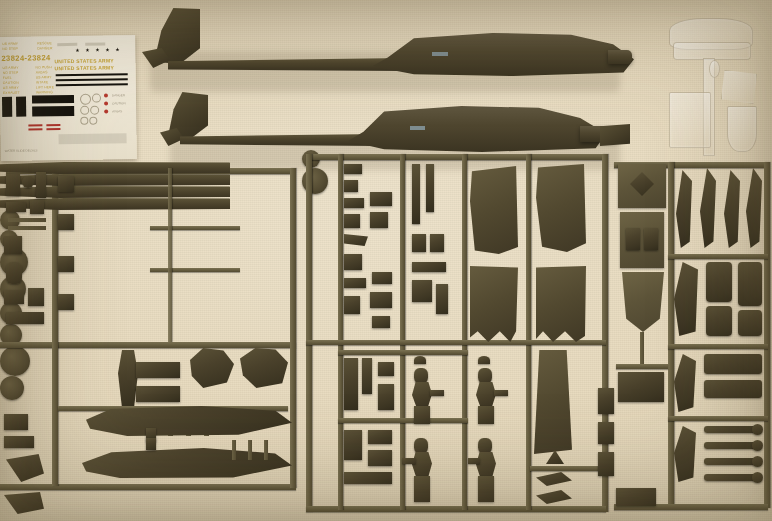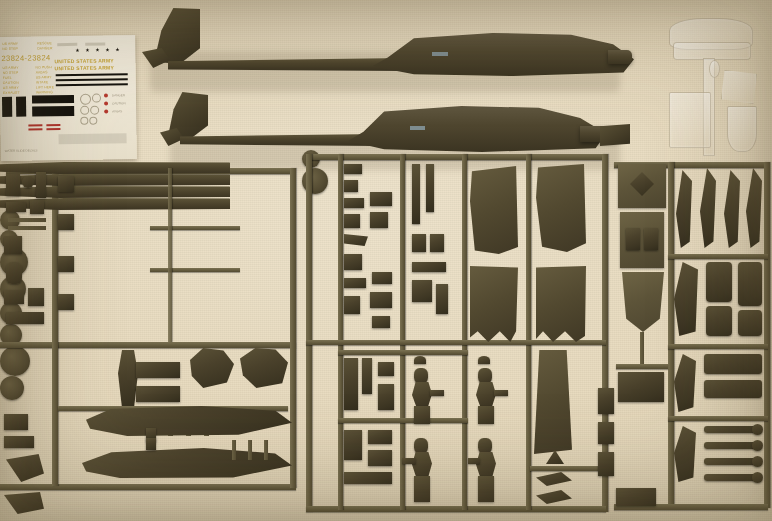--- a/index.html
+++ b/index.html
@@ -60,21 +60,21 @@
 
   
   #decal-sheet{
     left:0;top:36px;width:136px;height:124px;
     background:linear-gradient(170deg,#f4efe2 0%,#efe8d7 55%,#e6dec9 100%);
     box-shadow:0 2px 5px rgba(60,50,30,.35);
     transform:rotate(-0.8deg);
     overflow:hidden;
   }
   .dec-row{position:absolute;font-size:3.4px;line-height:4.2px;color:#c9a73c;letter-spacing:.1px;white-space:nowrap;}
-  .dec-serial{position:absolute;font-size:7.6px;font-weight:normal;color:#c6a335;letter-spacing:.4px;white-space:nowrap;text-align:right;}
+  .dec-serial{position:absolute;font-size:7.6px;font-weight:bold;color:#c6a335;letter-spacing:.4px;white-space:nowrap;text-align:right;}
   .dec-army{position:absolute;font-size:5px;font-weight:bold;color:#c7a436;letter-spacing:.25px;white-space:nowrap;}
   .dec-black{position:absolute;background:#14120d;}
   .dec-red{position:absolute;background:#b0342c;}
   .dec-star{position:absolute;color:#1a1710;font-size:5px;line-height:5px;}
   .dec-circ{position:absolute;border:.7px solid #a9a089;border-radius:50%;}
   .dec-dotr{position:absolute;background:#b5392e;border-radius:50%;}
   .dec-grey{position:absolute;background:#b9b2a0;}
   .dec-tiny{position:absolute;font-size:3px;color:#9a917c;white-space:nowrap;}
 
   

